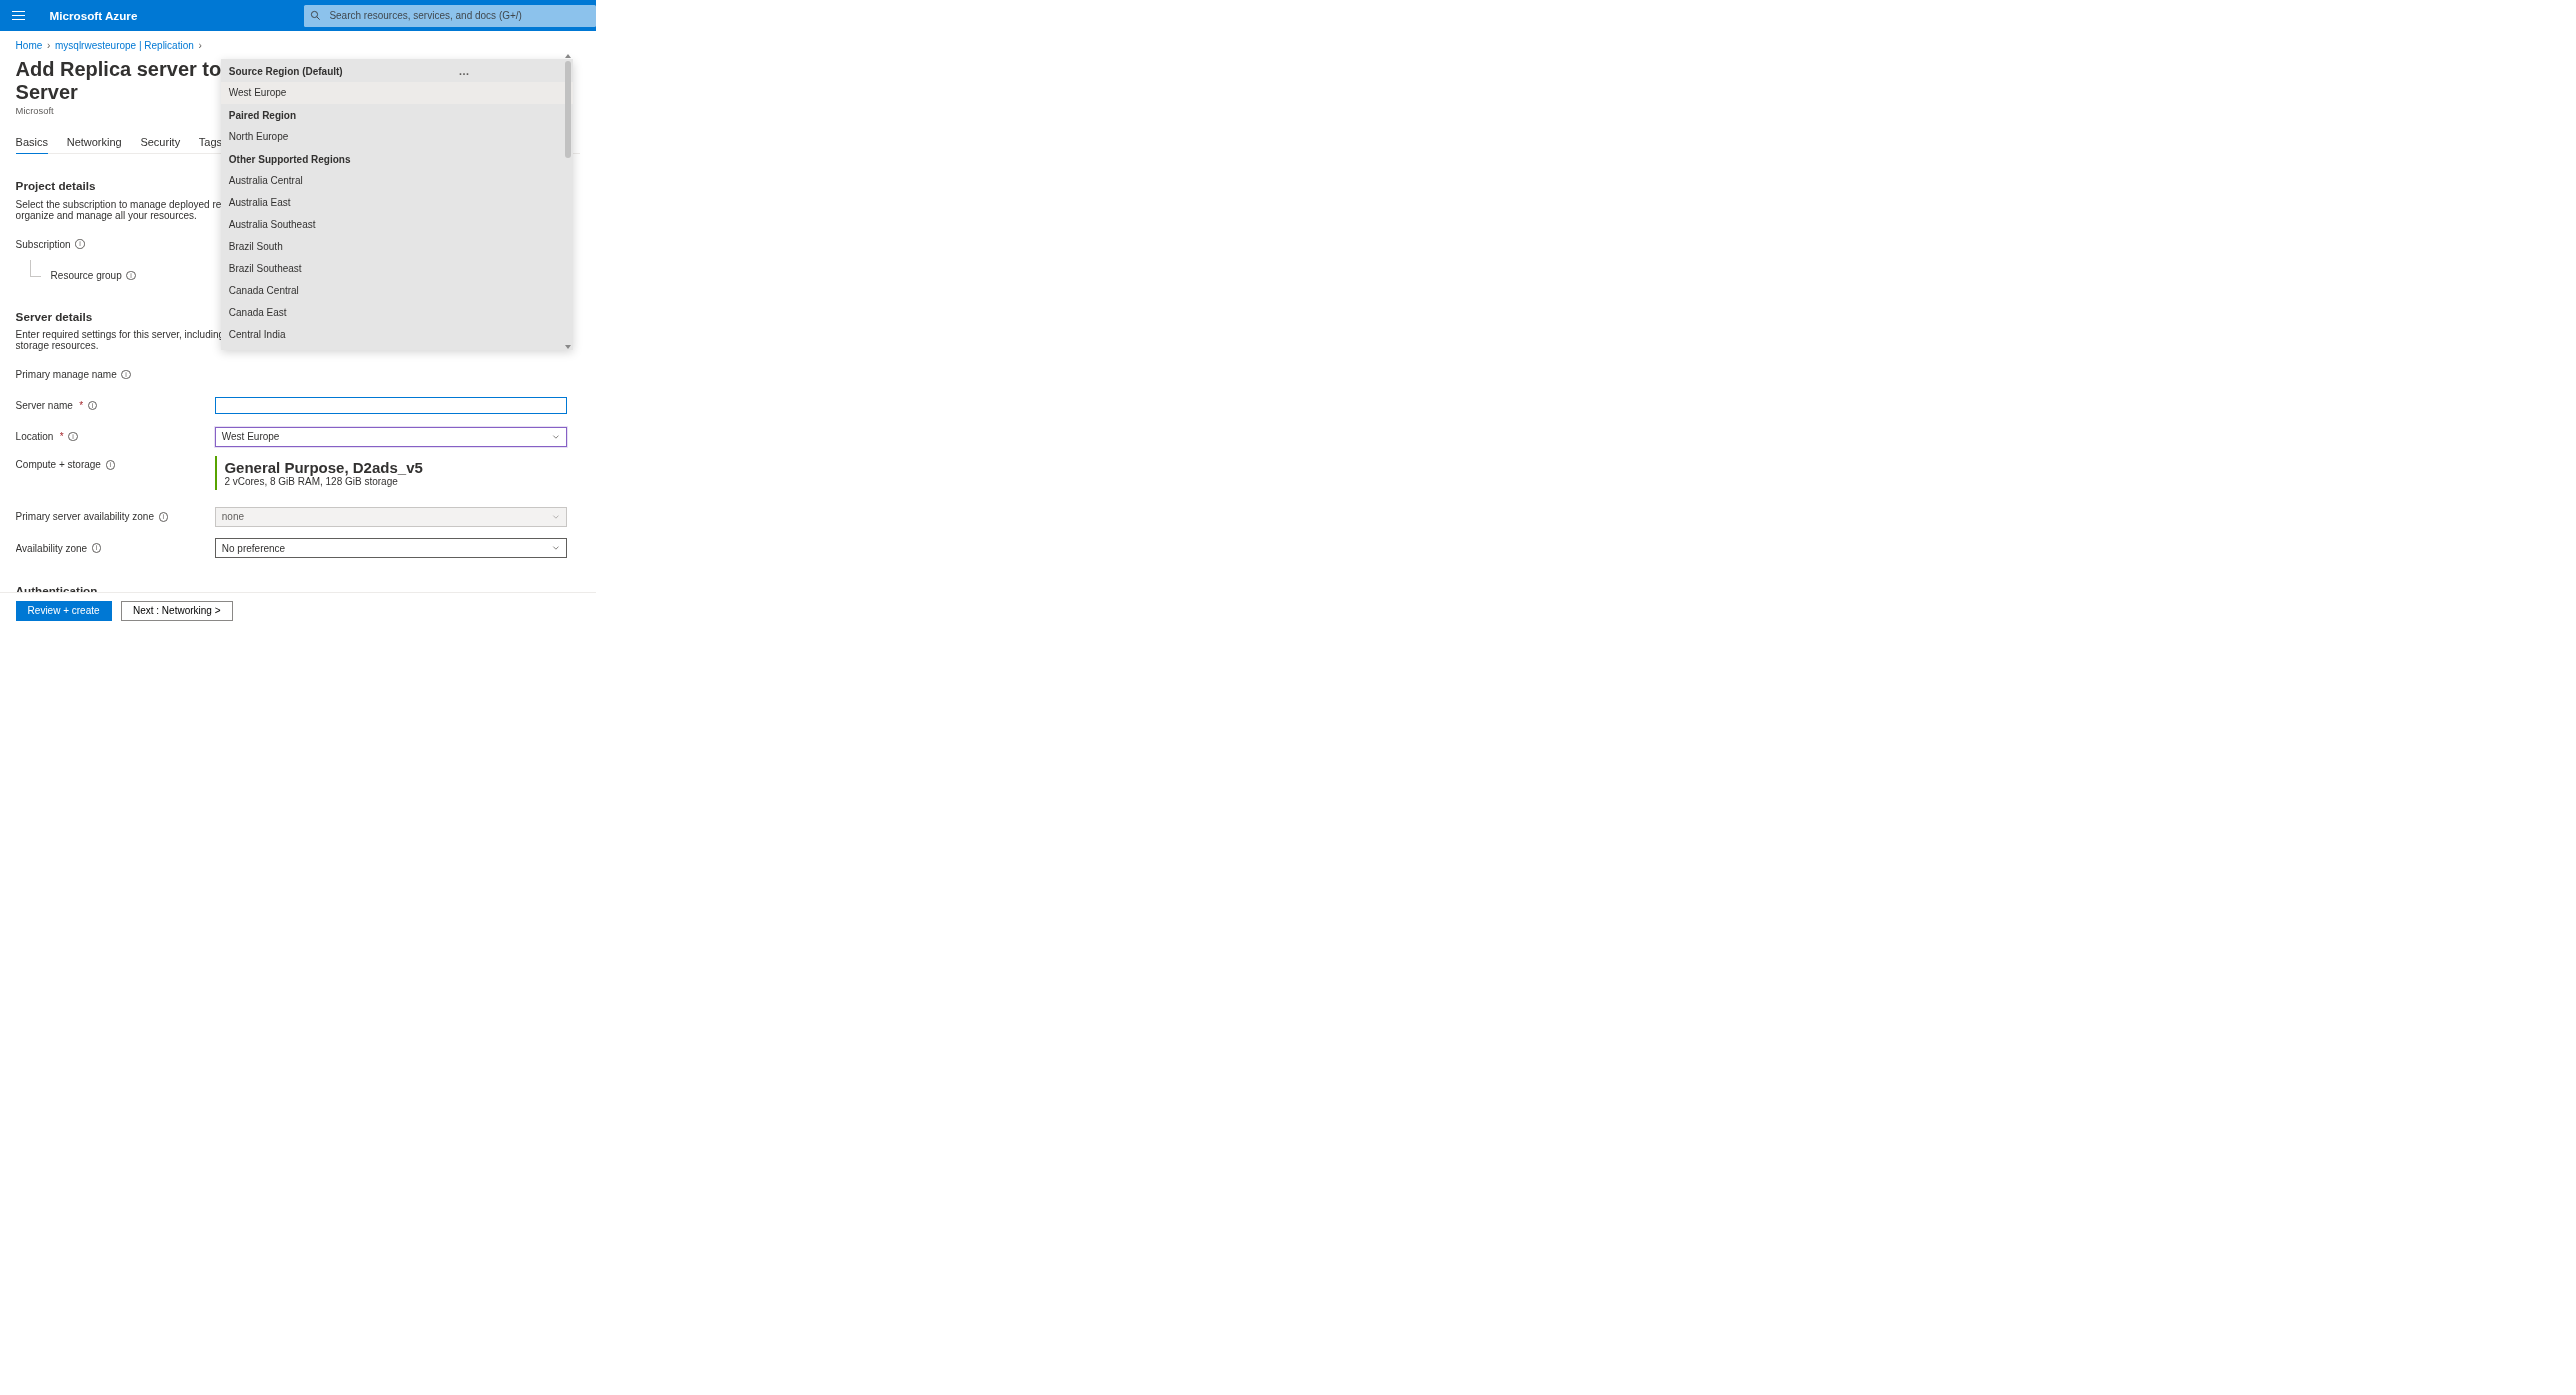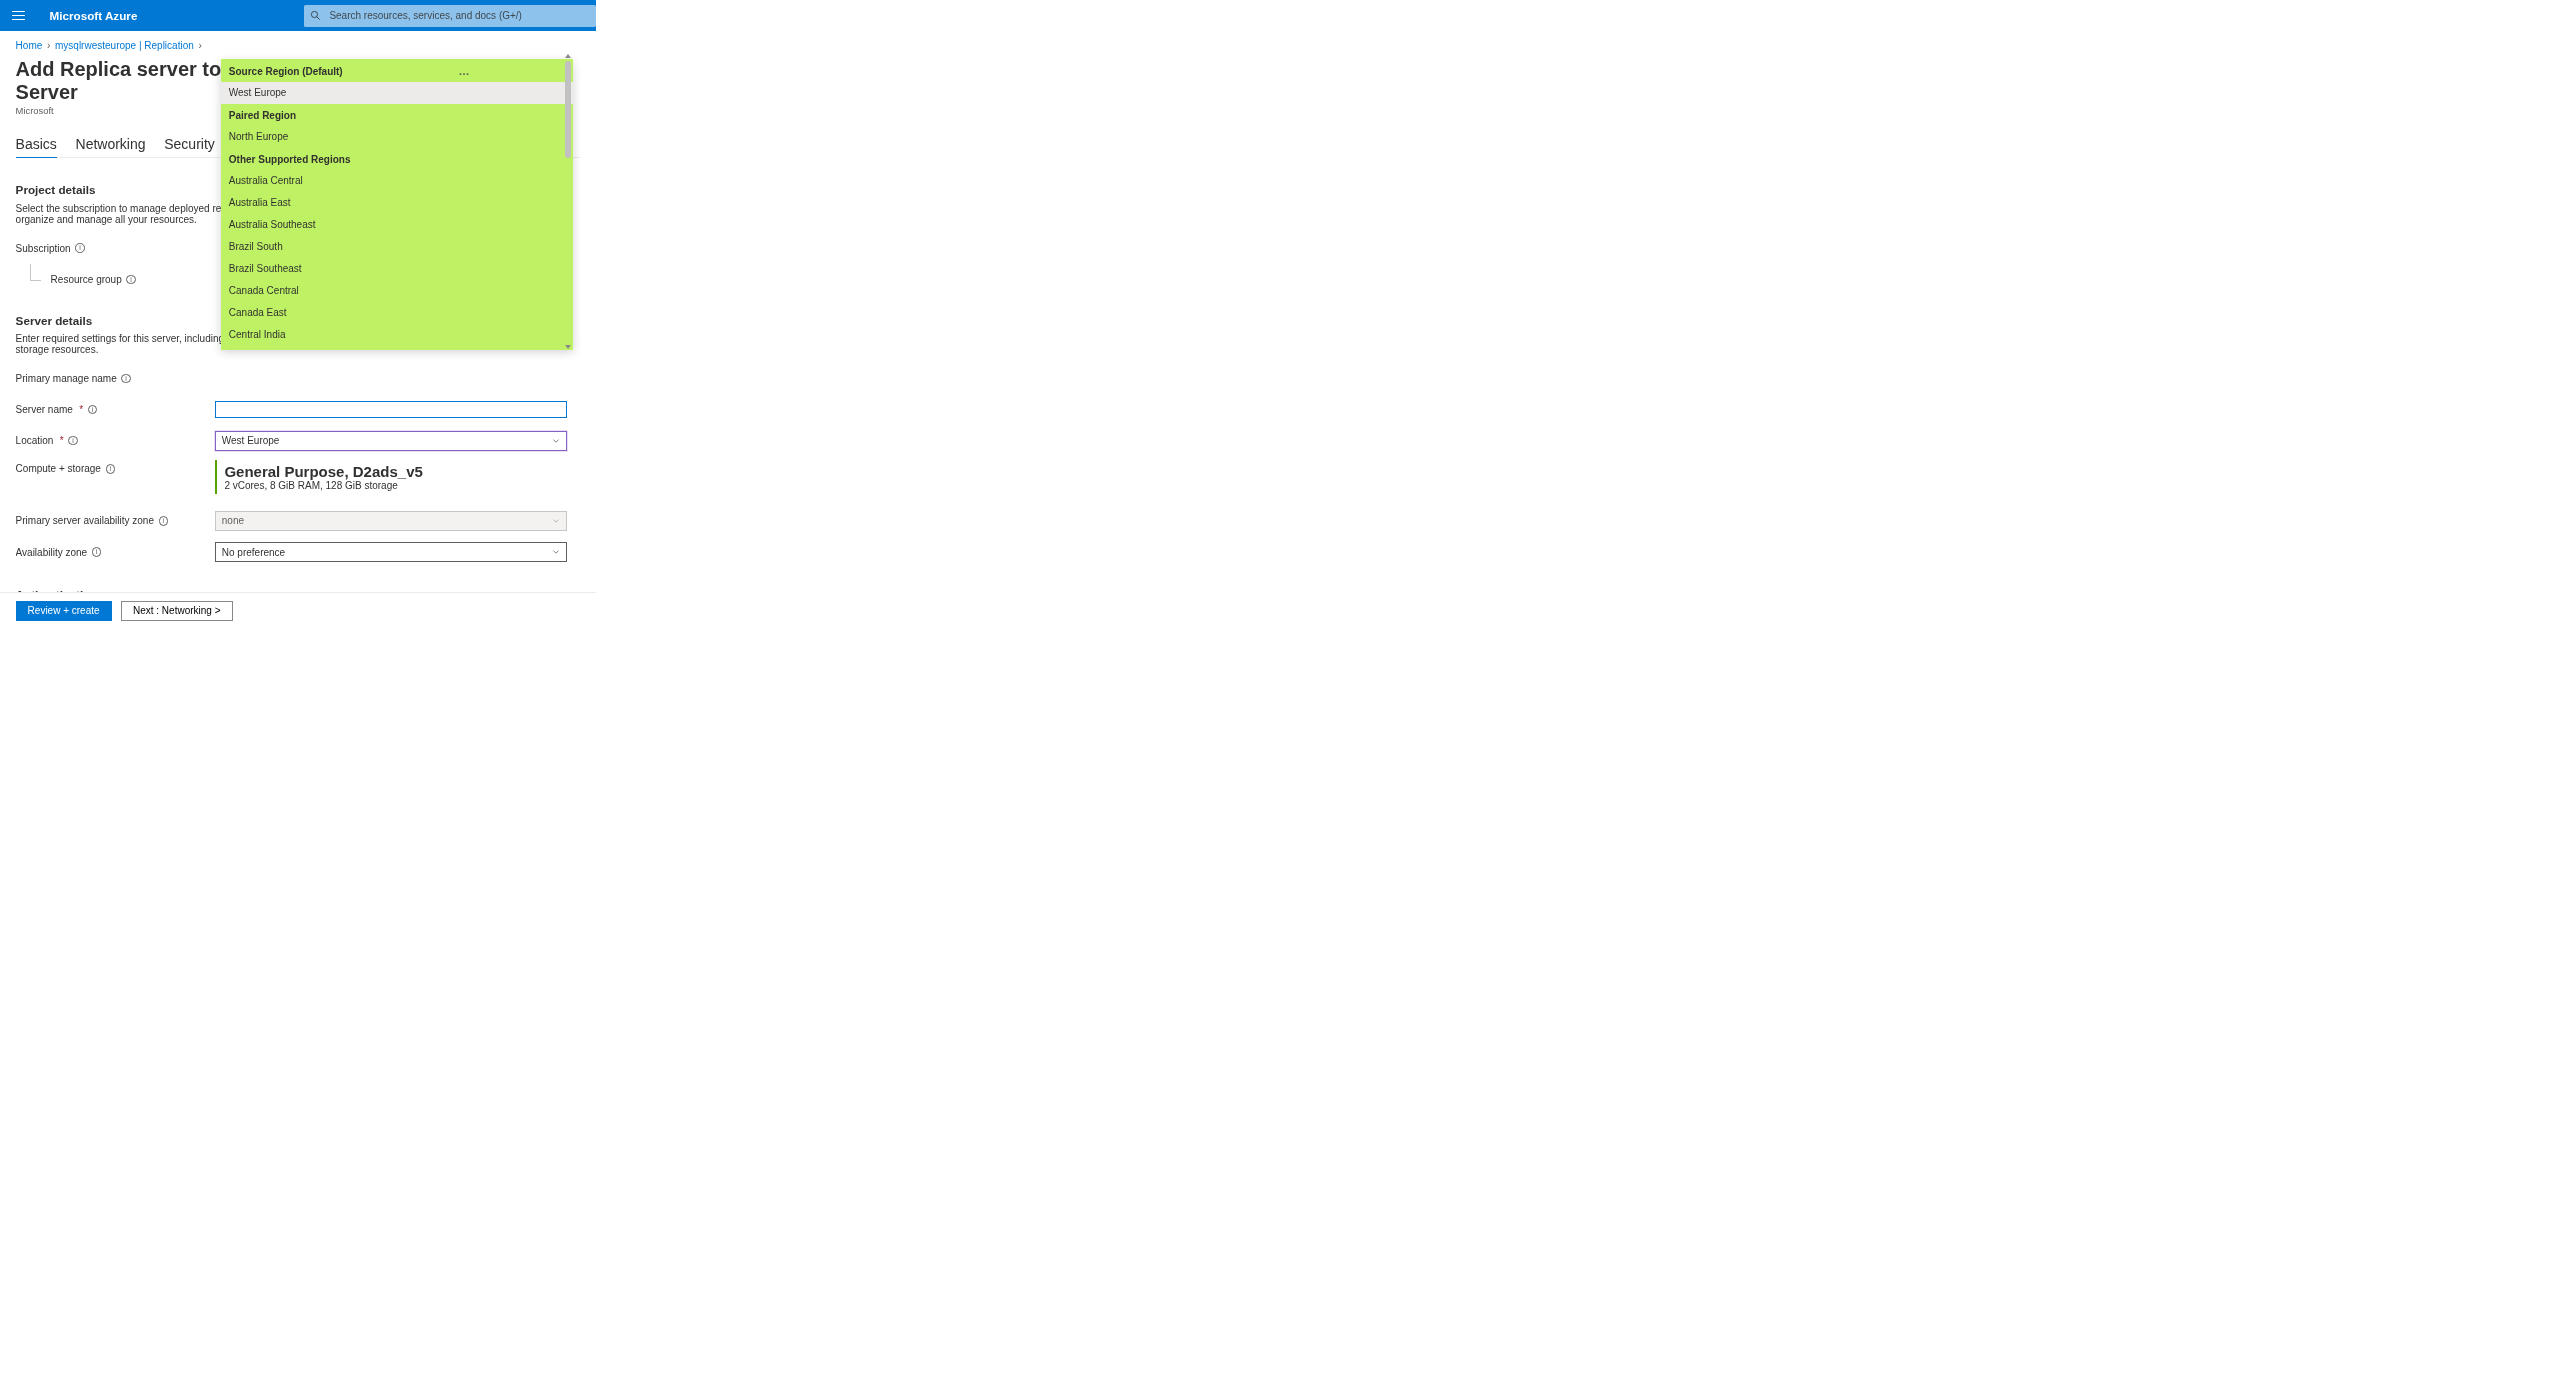--- a/index.html
+++ b/index.html
@@ -114,21 +114,21 @@
   }
 
   .tabs {
     display: flex;
     gap: 18.7px;
     border-bottom: 0.8px solid #edebe9;
     margin-bottom: 14px;
   }
   .tab {
     padding: 4.7px 0;
-    font-size: 14px;
+    font-size: 11px;
     cursor: pointer;
     color: #323130;
   }
   .tab.active {
     color: #323130;
     font-weight: 400;
     border-bottom: 1.6px solid #0078d4;
     margin-bottom: -0.8px;
   }
 
@@ -226,21 +226,21 @@
   }
   .compute-title { font-weight: 600; font-size: 15px; }
   .compute-sub { font-size: 10px; color: #323130; }
 
   
   .dropdown {
     position: absolute;
     left: 221px;
     top: 59px;
     width: 352px;
-    background: #bef264;
+    background: #e5e5e5;
     box-shadow: 0 3.1px 9.4px rgba(0,0,0,0.18);
     z-index: 50;
     padding-bottom: 4.7px;
   }
   .dd-scroll {
     max-height: 326px;
     overflow-y: hidden;
     position: relative;
   }
   .dd-group {

